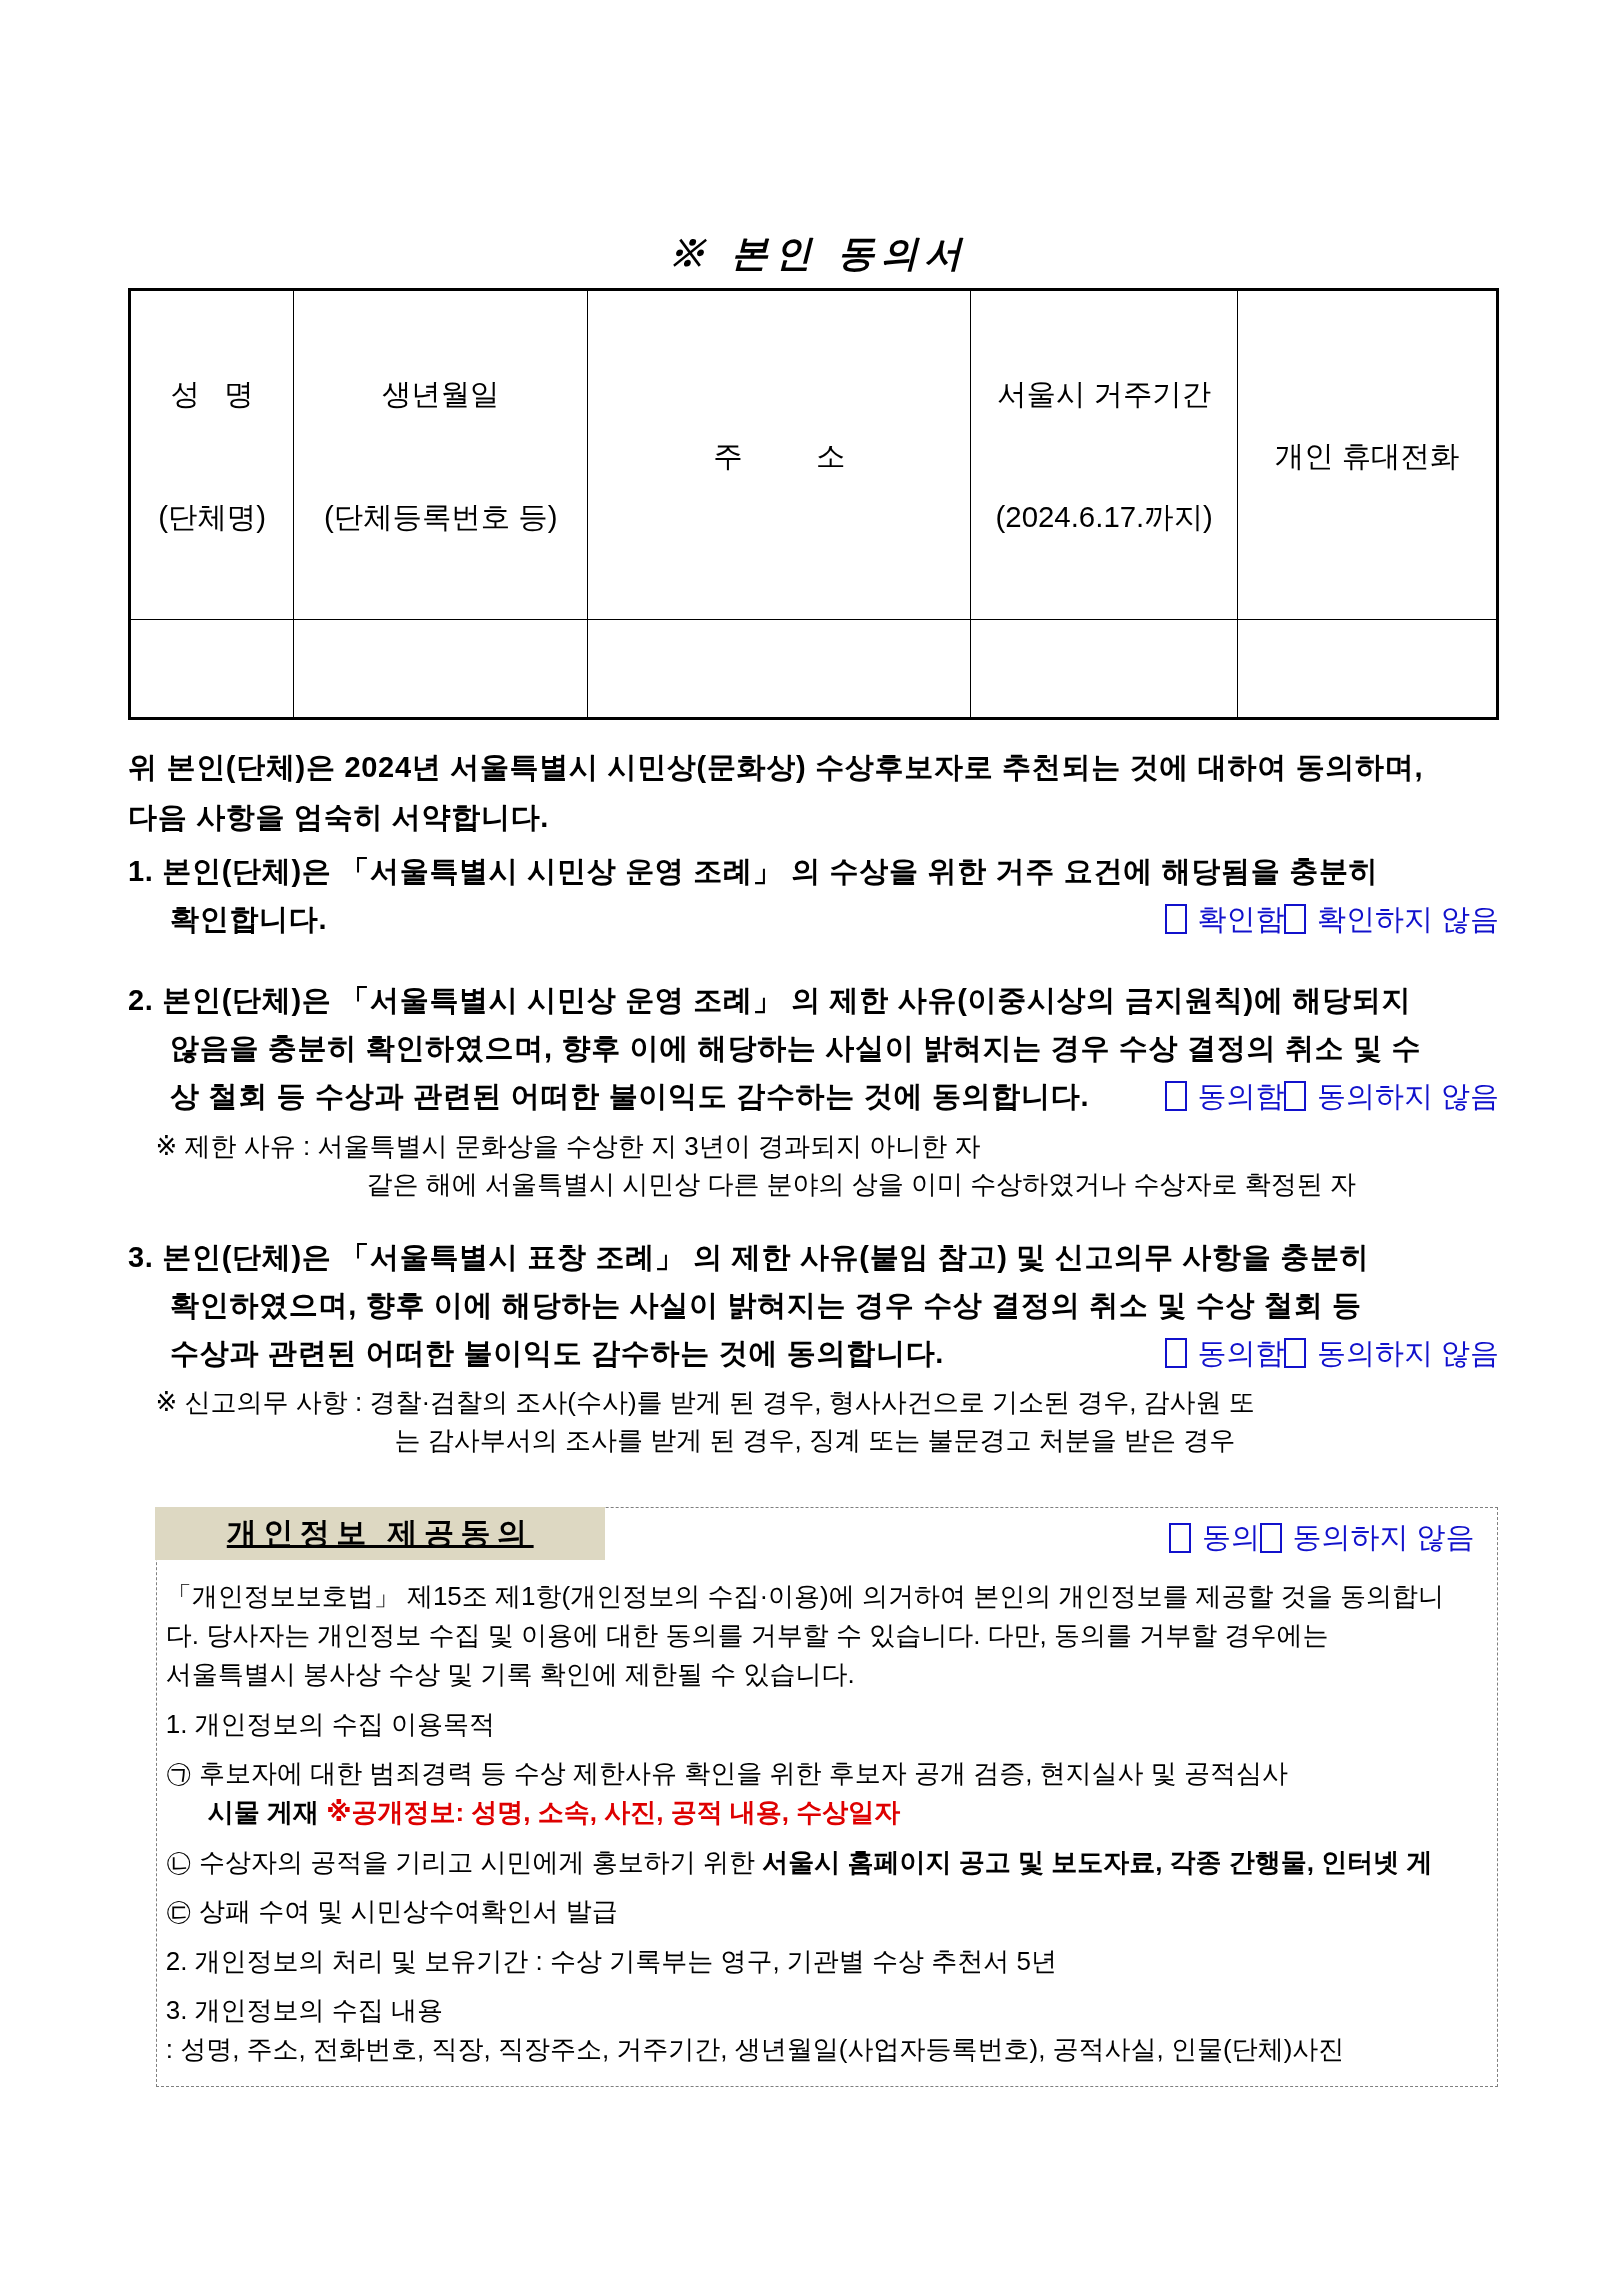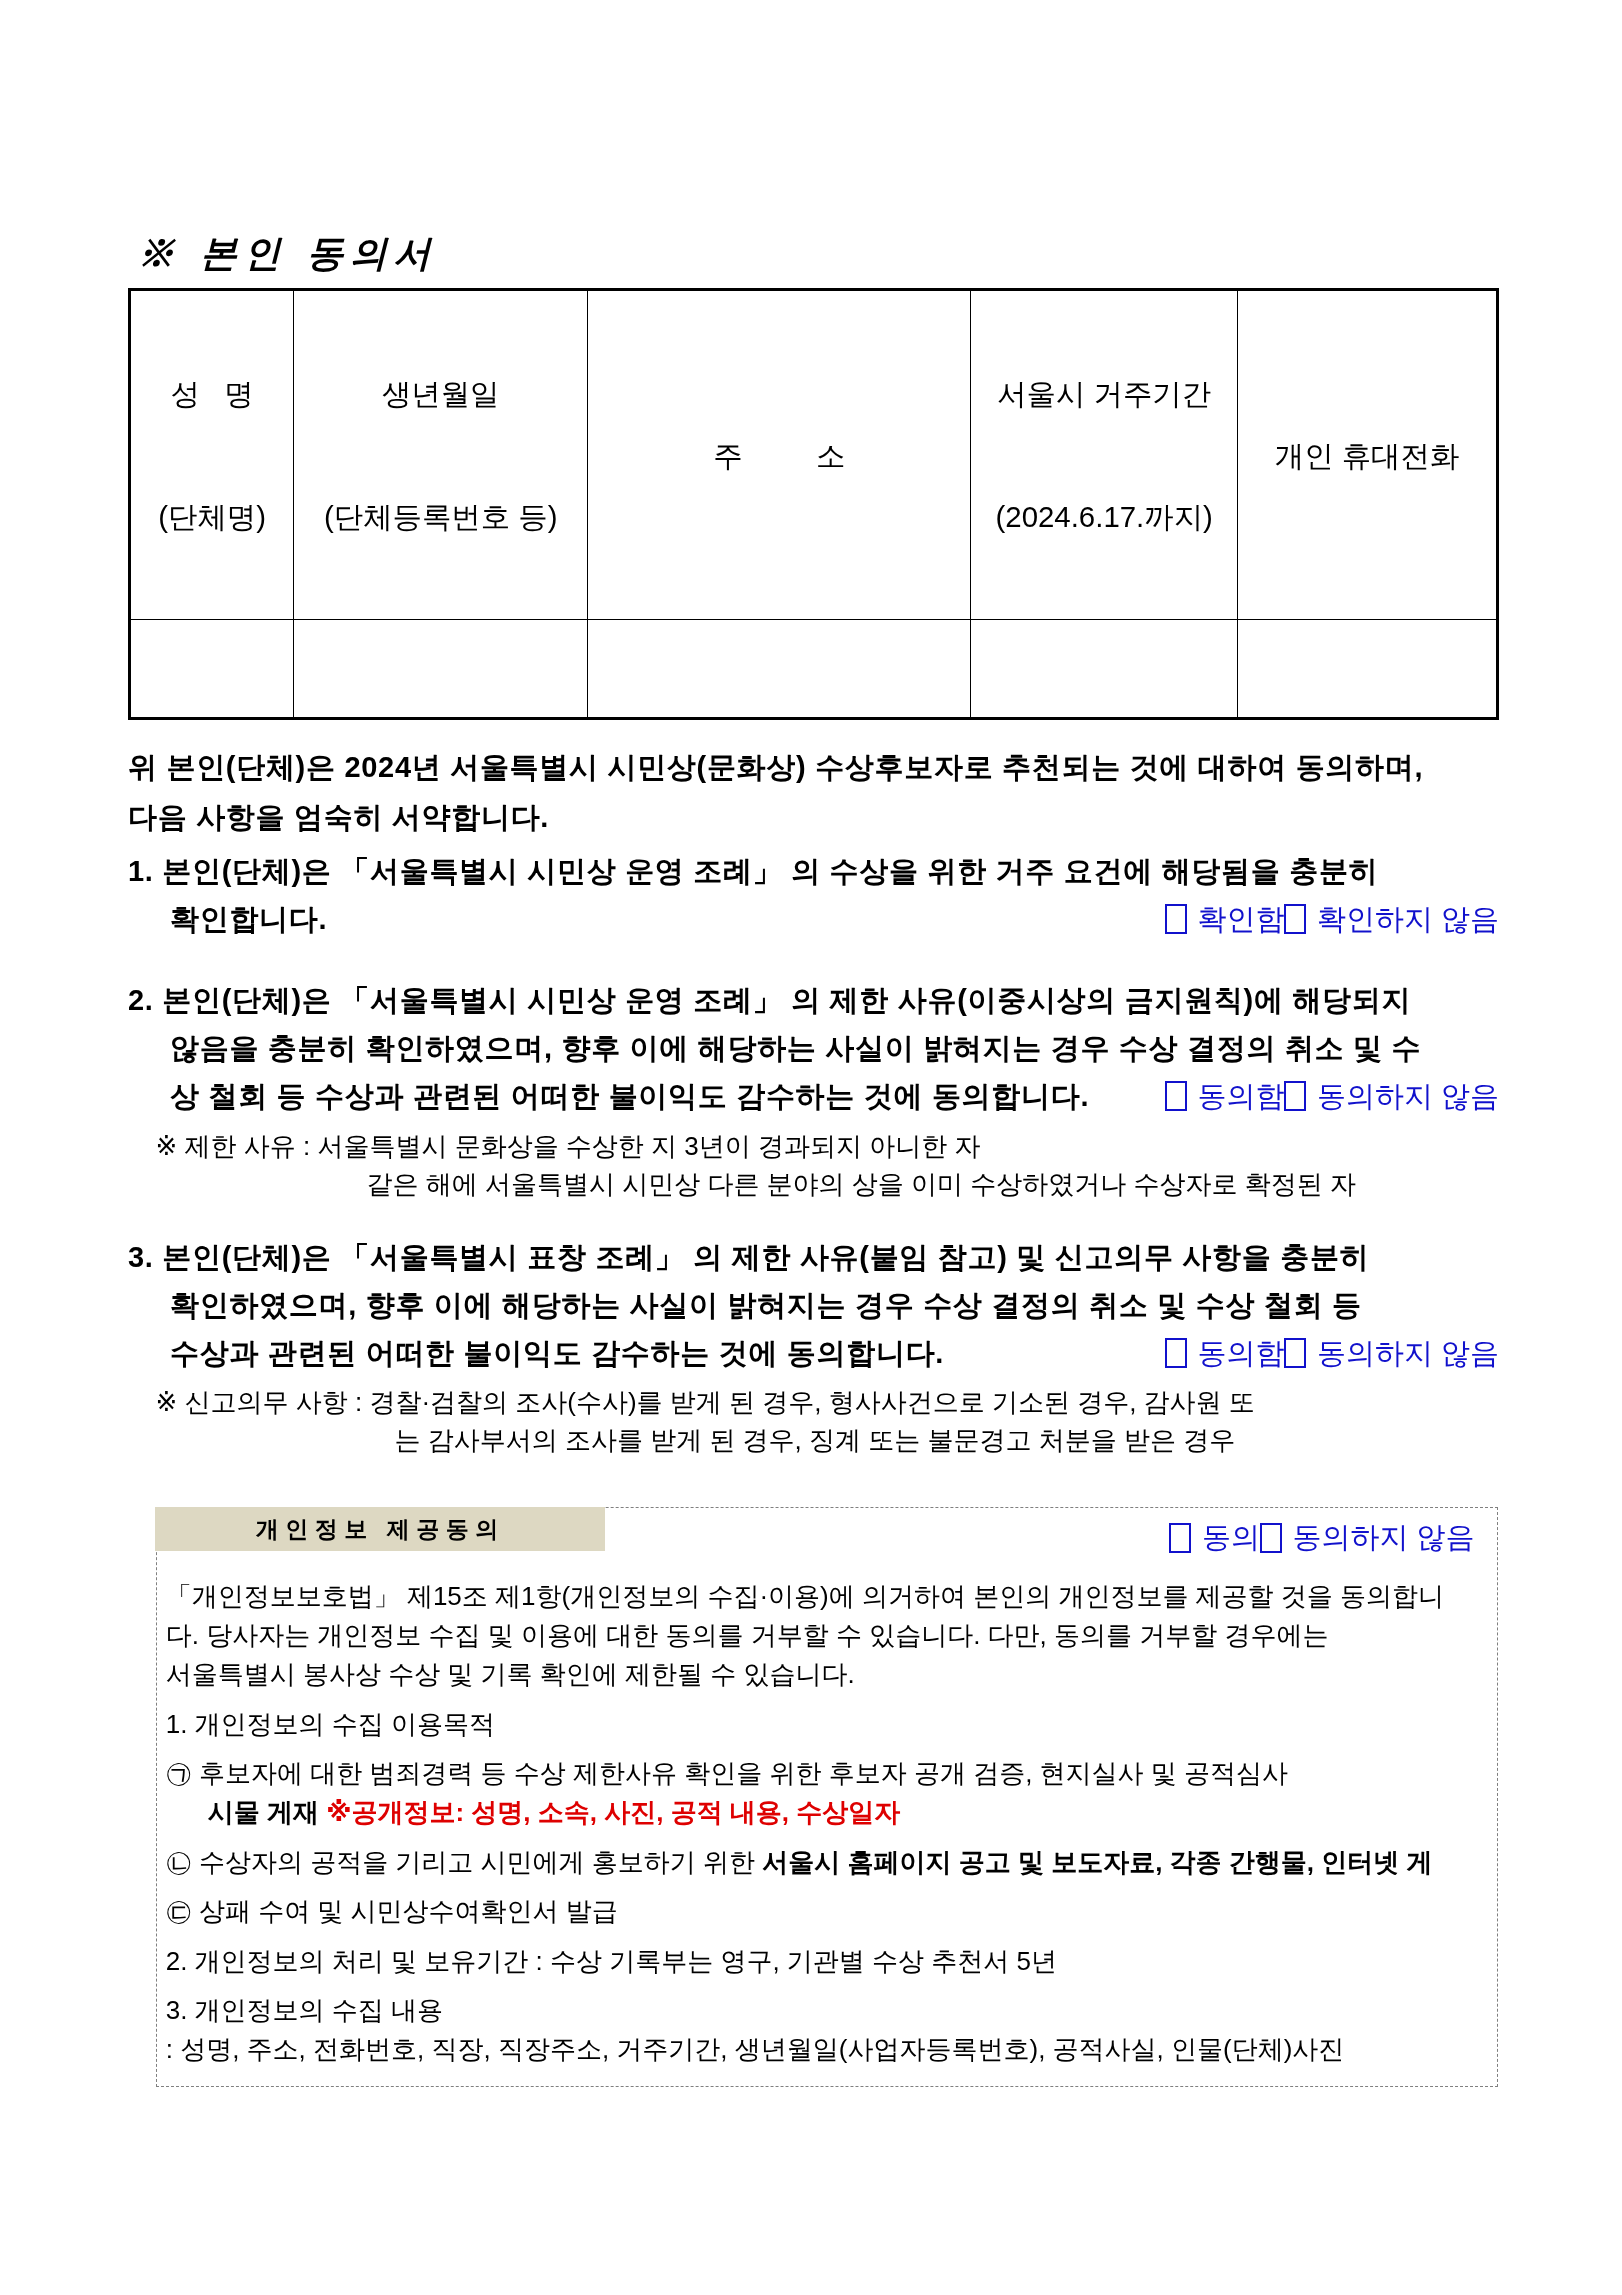--- a/index.html
+++ b/index.html
@@ -12,21 +12,21 @@
   body{
     width:1623px;height:2295px;background:#ffffff;color:#000;
     font-family:"Liberation Sans","DejaVu Sans",sans-serif;
   }
   .page{position:relative;width:1623px;height:2295px;overflow:hidden;background:#fff;}
   .content{position:absolute;left:128px;top:0;width:1371px;}
 
   .note-title{
     margin-top:229px;padding-left:9.2px;
     font-family:"DejaVu Serif",serif;font-style:italic;font-weight:bold;
-    font-size:37px;letter-spacing:6.5px;
+    font-size:37px;letter-spacing:6.5px;text-align:center;
   }
   .title-box{
     margin-top:17px;height:99px;border:3.3px solid #000;
     display:flex;align-items:center;justify-content:center;
     font-size:41px;font-weight:bold;letter-spacing:2px;
   }
 
   .info-table{margin-top:9.2px;width:100%;border-collapse:collapse;table-layout:fixed;border:3.9px solid #000;}
   .info-table th,.info-table td{border:1.3px solid #000;}
   .info-table th{
@@ -51,23 +51,23 @@
   .note{font-size:26px;font-weight:normal;line-height:38px;padding-left:27.5px;margin-top:6.5px;letter-spacing:0;}
   .note .ind2a{padding-left:211px;}
   .note .ind2c{padding-left:239px;}
 
   .privacy{
     margin-top:48px;margin-left:27.5px;width:1342px;
     border:1.3px dashed #808080;position:relative;
     padding:69px 18.3px 17px 9.2px;
   }
   .privacy-header{
-    position:absolute;top:-1.3px;left:-1.3px;width:450px;height:44px;background:var(--beige);
+    position:absolute;top:-1.3px;left:-1.3px;width:450px;height:53px;background:var(--beige);
     display:flex;align-items:center;justify-content:center;
-    font-size:23px;font-weight:bold;letter-spacing:6.5px;
+    font-size:30px;font-weight:bold;letter-spacing:6.5px;text-decoration:underline;
   }
   .privacy-options{position:absolute;top:9.2px;right:22px;padding-left:11px;}
   .pline{font-size:26px;line-height:39px;letter-spacing:0;}
   .mt{margin-top:10.5px;}
   .pline .bold{font-weight:bold;}
   .pline .red{color:var(--red);font-weight:bold;}
   .pline.indented{padding-left:42px;}
 </style>
 </head>
 <body>

